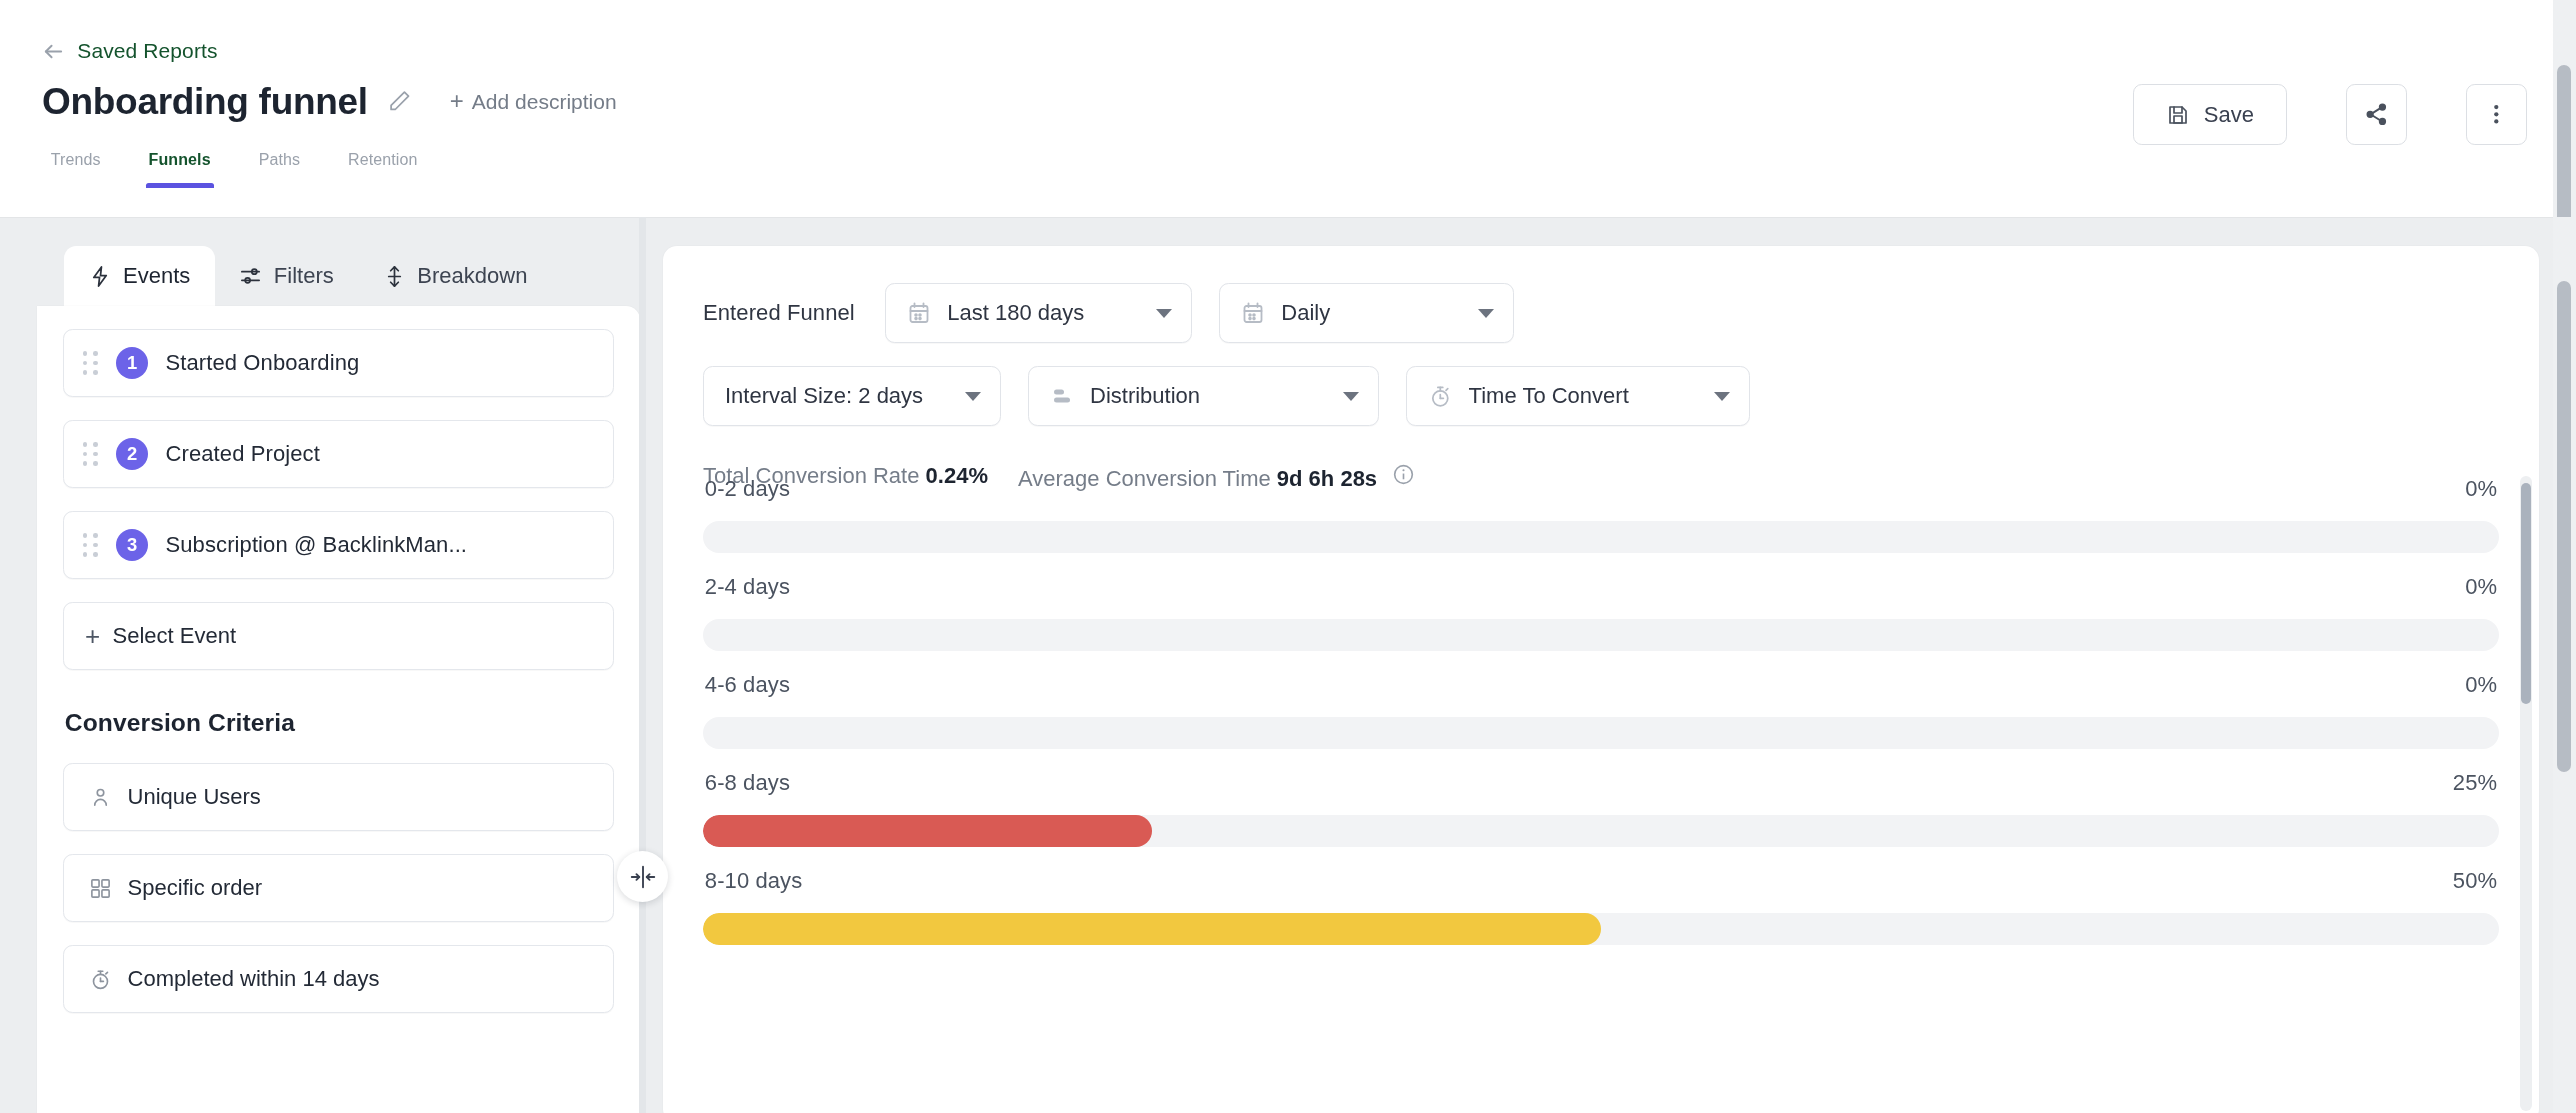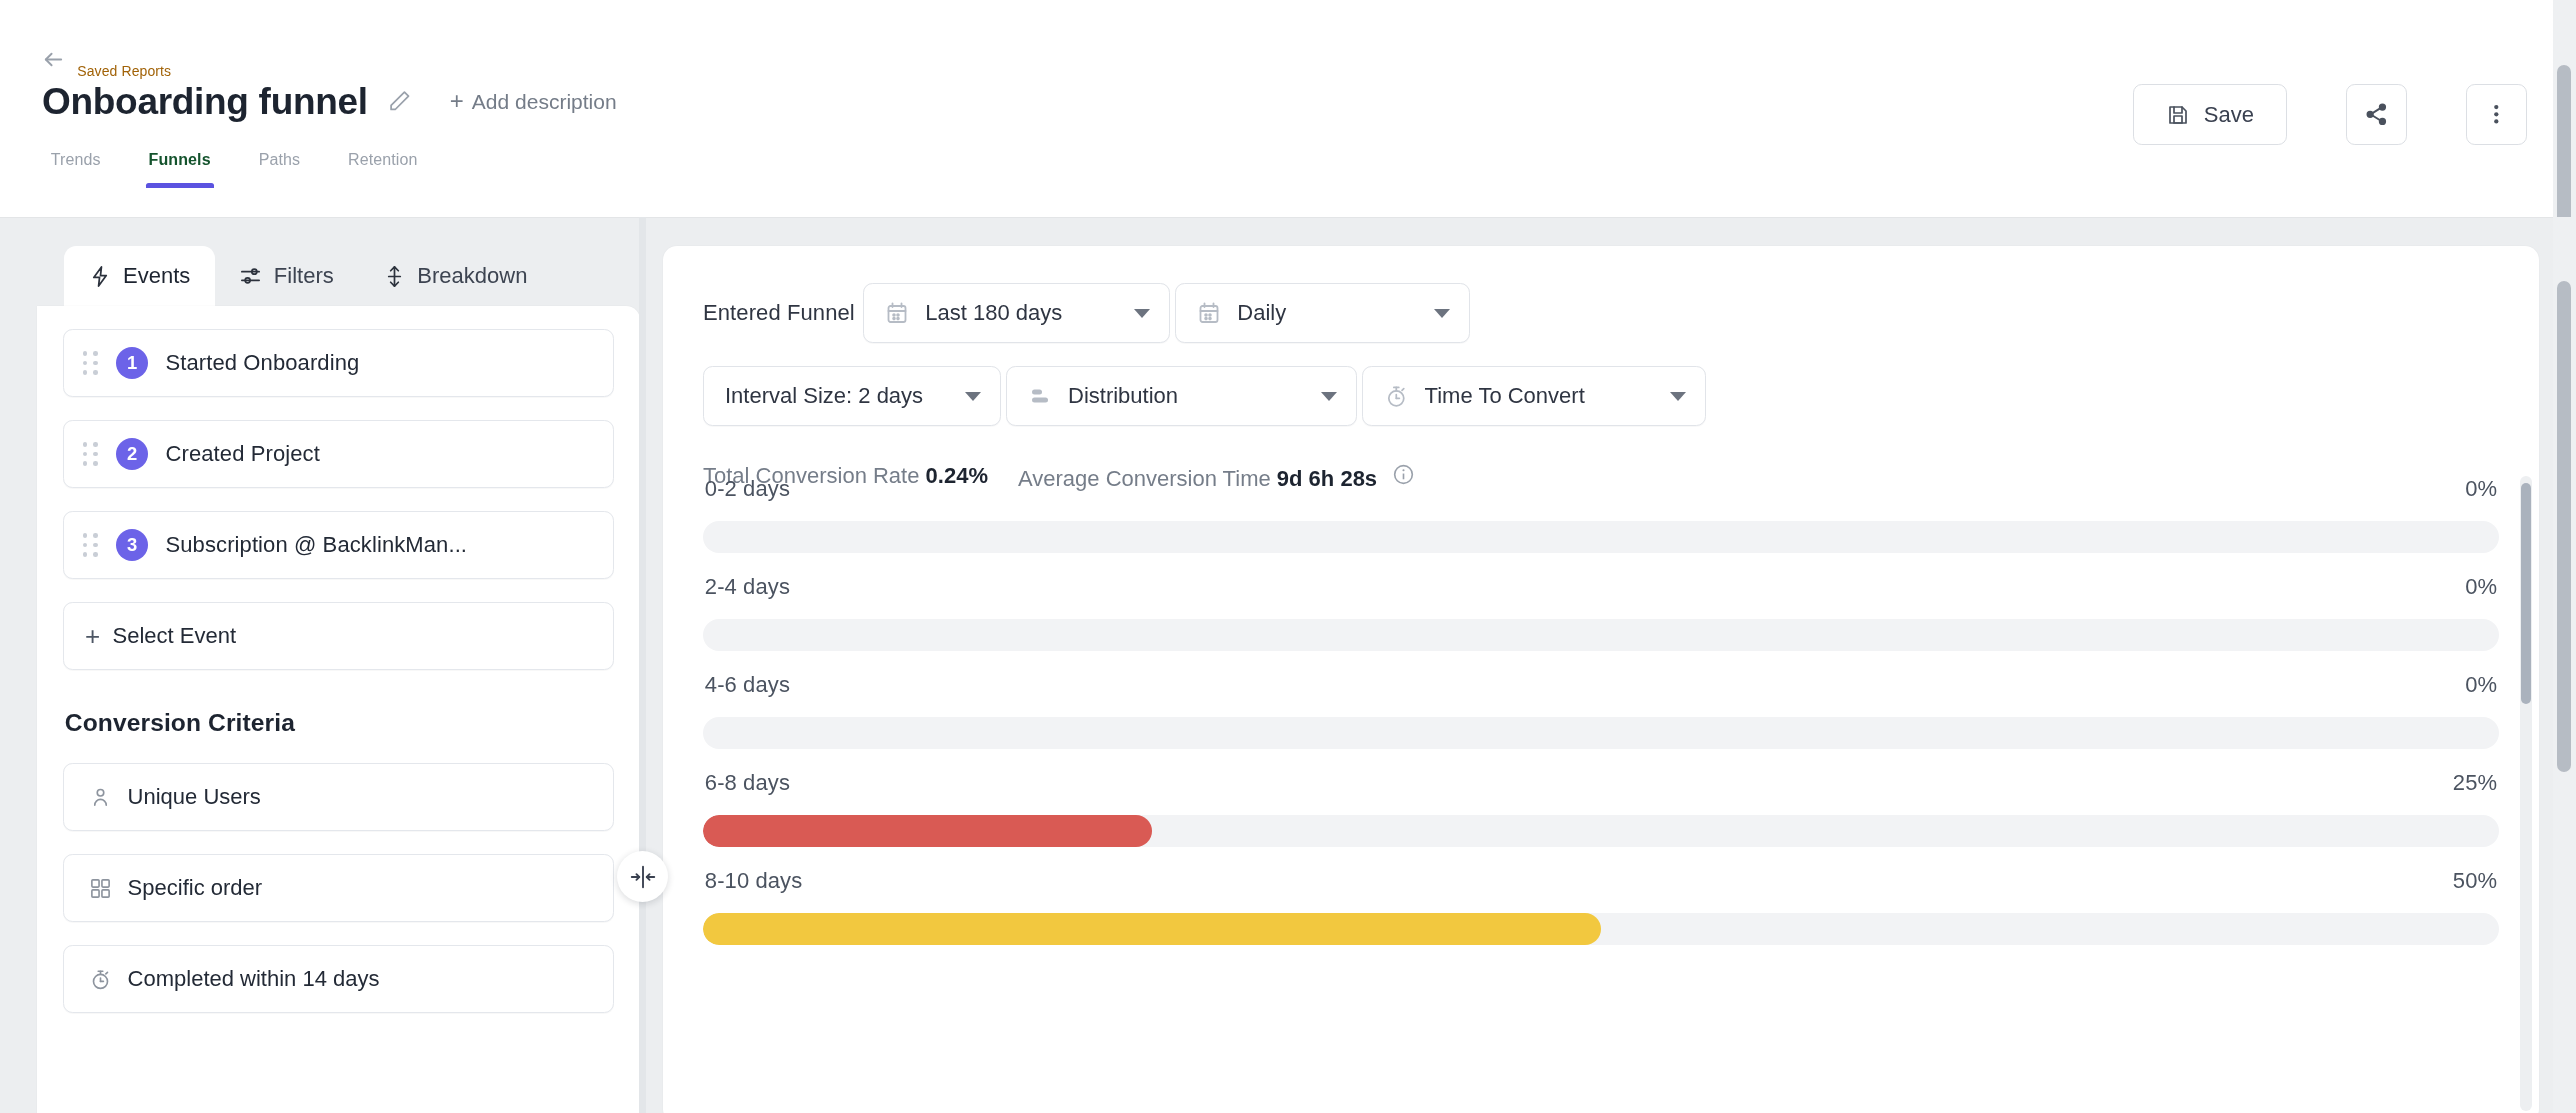--- a/index.html
+++ b/index.html
@@ -21,21 +21,21 @@
   }
   .breadcrumb{
     position:absolute;left:42px;top:39px;
     display:flex;align-items:center;gap:12.3px;
     cursor:pointer;
   }
   .breadcrumb .arrow{
     width:23px;height:23px;display:block;color:#9aa1ab;
   }
   .breadcrumb .bc-text{
-    font-size:14px;color:#a16207;letter-spacing:0.1px;margin-top:24px;
+    font-size:21px;color:#14532d;letter-spacing:0.1px;
   }
   .title-row{
     position:absolute;left:42px;top:83px;
     display:flex;align-items:center;gap:17.5px;
   }
   .title{
     font-size:37px;font-weight:700;color:#1d2430;letter-spacing:-0.3px;
     line-height:1;
   }
   .pencil-btn{
@@ -145,21 +145,21 @@
   
   .main{
     position:absolute;left:663px;top:29px;right:37px;height:877px;
   }
   .chart-card{
     background:#fff;border-radius:14px;position:absolute;inset:0;
     box-shadow:0 0.9px 1.8px rgba(20,25,35,.05);
     overflow:hidden;
   }
   .controls{padding:37px 40px 0 40px}
-  .ctl-row{display:flex;align-items:center;gap:5px;margin-bottom:23px}
+  .ctl-row{display:flex;align-items:center;gap:27px;margin-bottom:23px}
   .ctl-label{font-size:22px;color:#2f3542;margin-right:3.5px;letter-spacing:0.1px}
   .select{
     height:60px;border:0.9px solid #e1e4e9;border-radius:9.6px;background:#fff;
     display:flex;align-items:center;gap:16px;padding:0 19px 0 21px;cursor:pointer;
     box-shadow:0 0.9px 0.9px rgba(20,25,35,.03);
   }
   .select .sv{font-size:22px;color:#2f3542;white-space:nowrap}
   .select .caret{
     width:0;height:0;border-left:8.8px solid transparent;border-right:8.8px solid transparent;
     border-top:9.6px solid #6c737f;margin-left:auto;flex:none;

